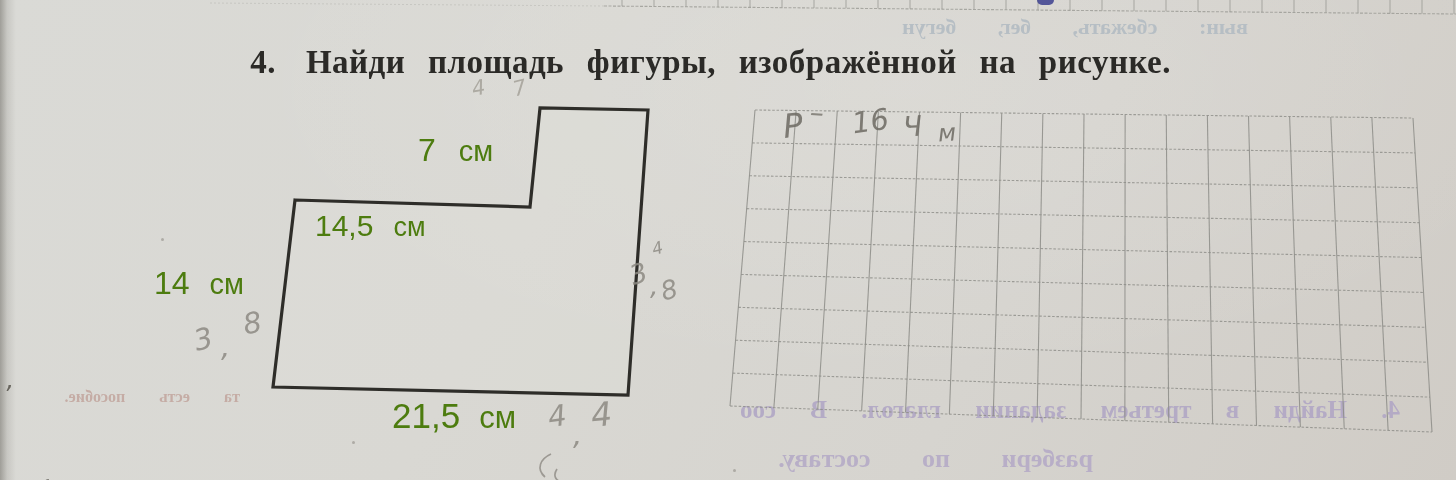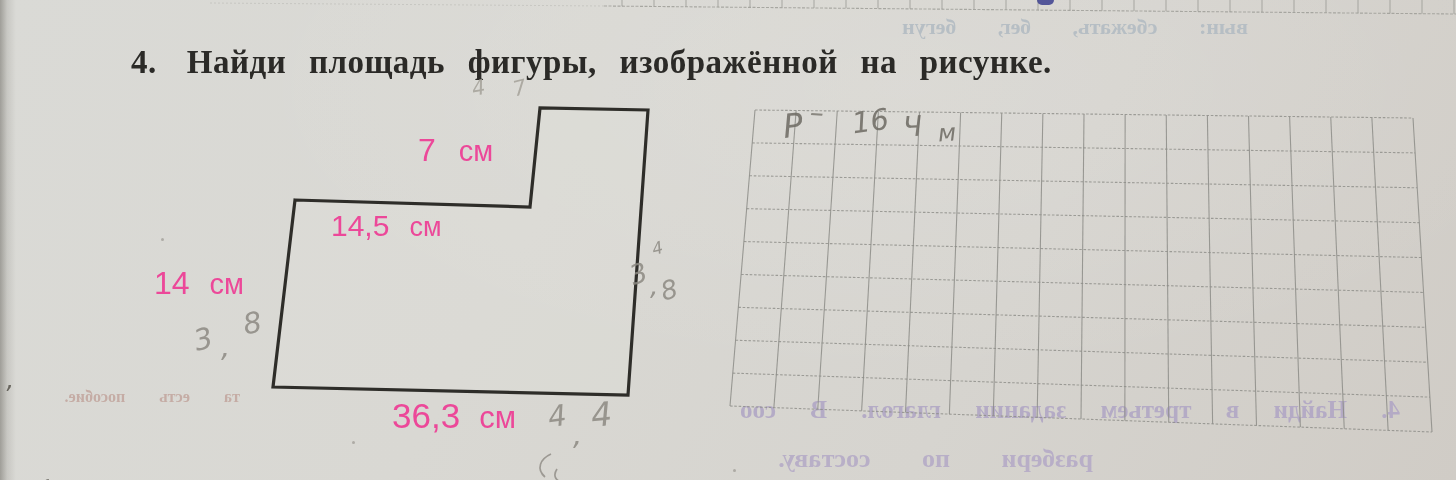--- a/index.html
+++ b/index.html
@@ -12,31 +12,31 @@
   }
   .layer{position:absolute;left:0;top:0;width:1456px;height:480px;pointer-events:none;}
   svg.layer{overflow:visible;}
   .edge-shadow{
     position:absolute;left:0;top:0;width:16px;height:480px;
     background:linear-gradient(90deg,rgba(72,69,61,0.40),rgba(72,69,61,0.12) 45%,rgba(72,69,61,0) 100%);
   }
   .title{
     position:absolute;left:131px;top:44px;width:1040px;
     font-family:"Liberation Serif",serif;font-weight:700;
-    font-size:33px;color:#2b2a27;letter-spacing:0.5px;white-space:nowrap;
+    font-size:33px;color:#2b2a27;letter-spacing:0.5px;white-space:nowrap;text-align:right;
   }
   .title .tnum{margin-right:30px;}
   .title .ttext{word-spacing:14px;}
   .dim{
-    position:absolute;color:#ec4899;white-space:nowrap;
+    position:absolute;color:#4d7c0f;white-space:nowrap;
     font-family:"Liberation Sans",sans-serif;font-weight:500;
   }
   #dim-top{left:418px;top:132px;font-size:32px;}
   #dim-top .unit{font-size:29px;margin-left:23px;}
-  #dim-step{left:331px;top:209px;font-size:30px;}
+  #dim-step{left:315px;top:209px;font-size:30px;}
   #dim-step .unit{font-size:27px;margin-left:20px;}
   #dim-left{left:154px;top:265px;font-size:32px;}
   #dim-left .unit{font-size:29px;margin-left:20px;}
   #dim-bottom{left:392px;top:396px;font-size:35px;}
   #dim-bottom .unit{font-size:31px;margin-left:19px;}
   .pencil-mark{
     position:absolute;font-family:"DejaVu Sans",sans-serif;font-style:italic;
     opacity:0.85;white-space:nowrap;
   }
   .showthrough{
@@ -105,21 +105,21 @@
 <div class="dim" id="dim-top">
   <span class="val">7</span><span class="unit">см</span>
 </div>
 <div class="dim" id="dim-step">
   <span class="val">14,5</span><span class="unit">см</span>
 </div>
 <div class="dim" id="dim-left">
   <span class="val">14</span><span class="unit">см</span>
 </div>
 <div class="dim" id="dim-bottom">
-  <span class="val">36,3</span><span class="unit">см</span>
+  <span class="val">21,5</span><span class="unit">см</span>
 </div>
 
 <svg class="layer" id="grid-svg">
     <line x1="755" y1="110" x2="730" y2="406" stroke="#8d8d88" stroke-width="1.1" opacity="0.85"></line>
     <line x1="796.125" y1="110.5" x2="773.875" y2="407.625" stroke="#8d8d88" stroke-width="1.1" opacity="0.85"></line>
     <line x1="837.25" y1="111" x2="817.75" y2="409.25" stroke="#8d8d88" stroke-width="1.1" opacity="0.85"></line>
     <line x1="878.375" y1="111.5" x2="861.625" y2="410.875" stroke="#8d8d88" stroke-width="1.1" opacity="0.85"></line>
     <line x1="919.5" y1="112" x2="905.5" y2="412.5" stroke="#8d8d88" stroke-width="1.1" opacity="0.85"></line>
     <line x1="960.625" y1="112.5" x2="949.375" y2="414.125" stroke="#8d8d88" stroke-width="1.1" opacity="0.85"></line>
     <line x1="1001.75" y1="113" x2="993.25" y2="415.75" stroke="#8d8d88" stroke-width="1.1" opacity="0.85"></line>

